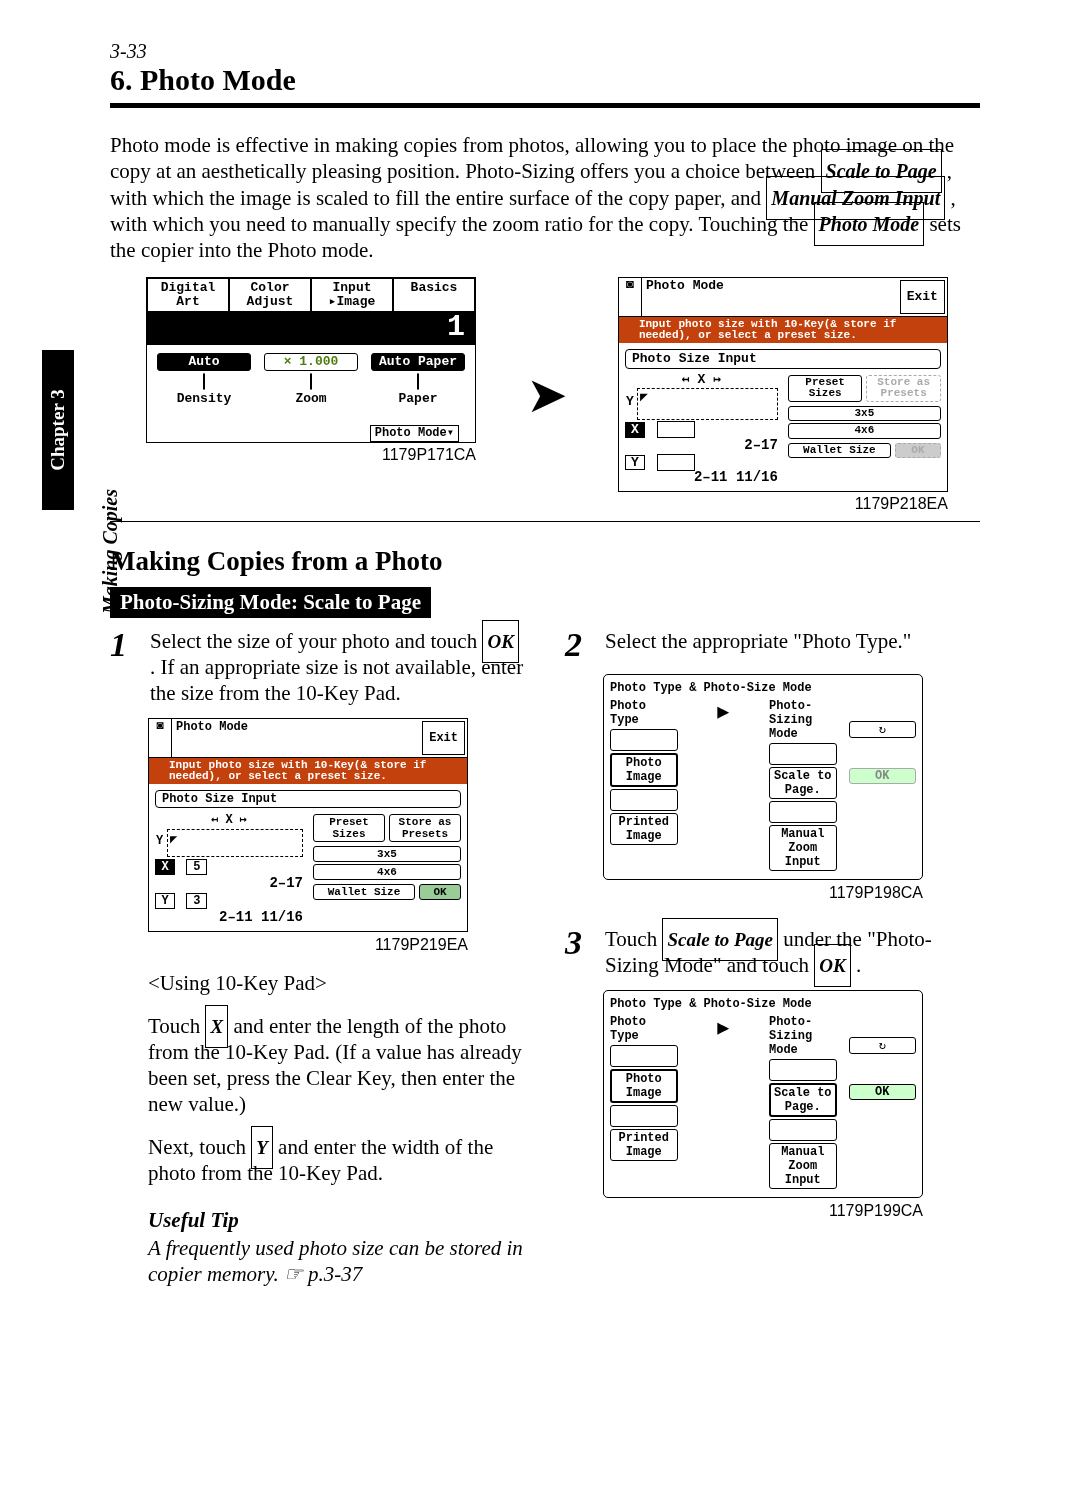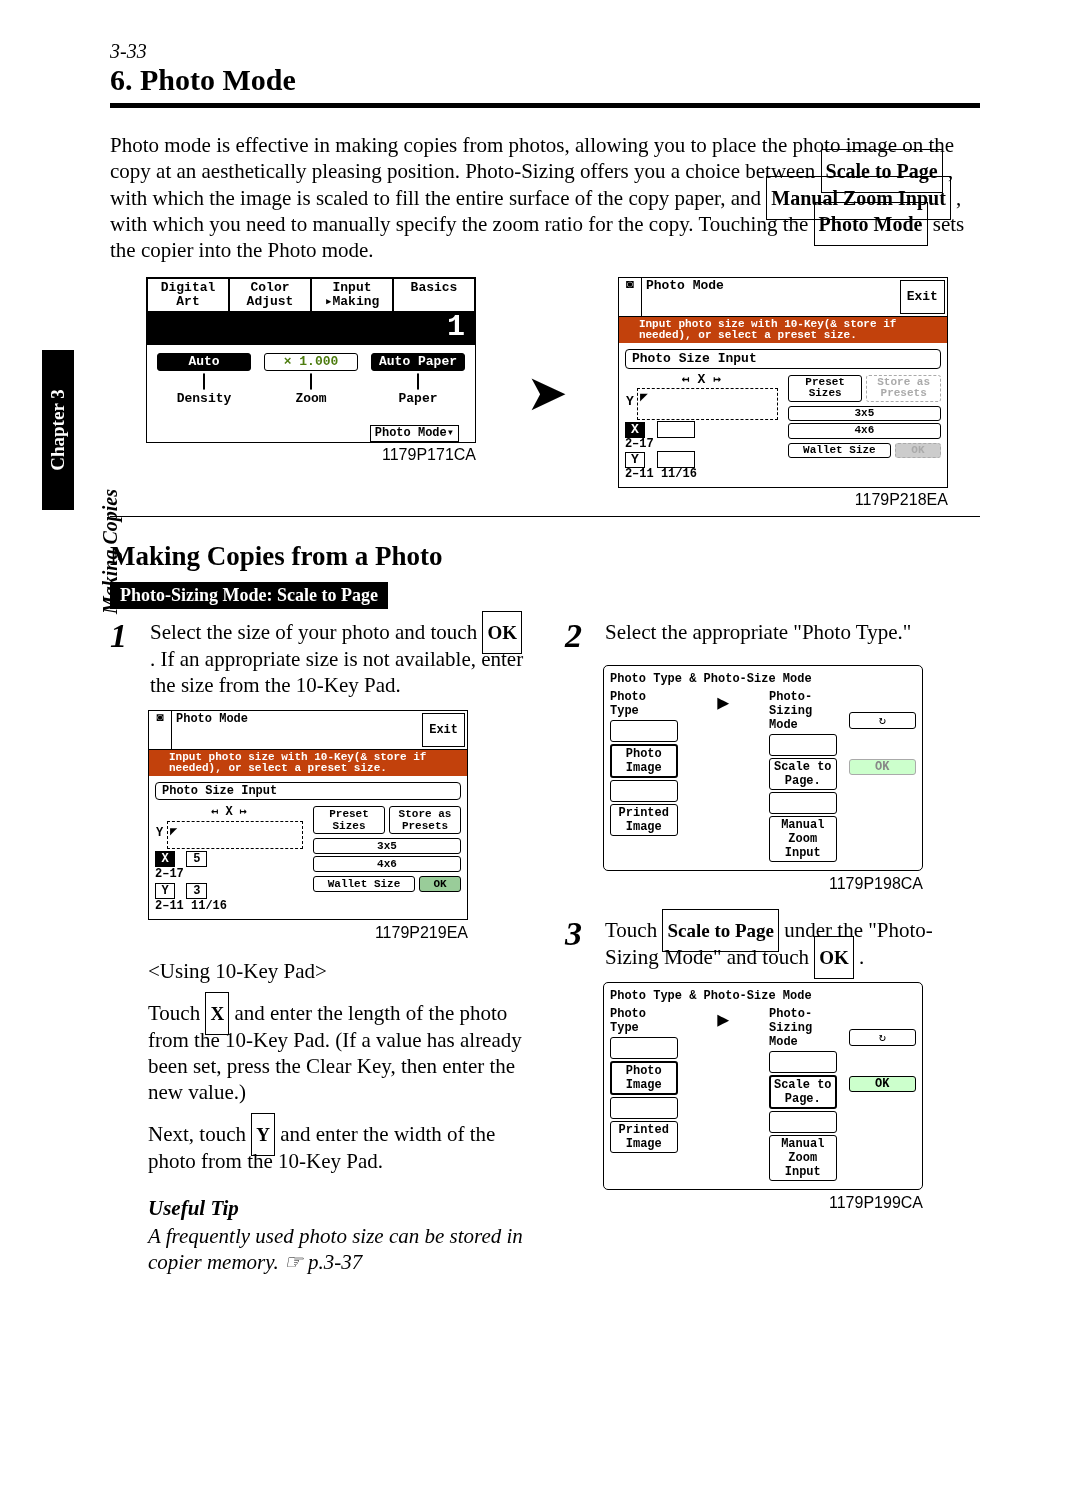--- a/index.html
+++ b/index.html
@@ -73,20 +73,21 @@
 p.body {
   font-size: 21px;
   margin: 0 0 14px 0;
   line-height: 1.25;
 }
 .boxed {
   border: 1.5px solid #000;
   padding: 10px 4px;
   font-weight: bold;
   font-size: 20px;
+  font-style: italic;
 }
 
 
 .figrow {
   display: flex;
   gap: 130px;
   margin: 10px 0 6px 36px;
   align-items: flex-start;
 }
 .panel {
@@ -180,37 +181,37 @@
 .pm-top .ex{border:1px solid #000;margin:2px;padding:9px 6px;font-weight:bold;}
 .pm-msg{background:#c2410c;color:#fff;padding:2px 20px;font-weight:bold;font-size:11px;line-height:1;}
 .pm-body{padding:6px;}
 .pm-sect{border:1px solid #000;border-radius:4px;padding:4px 6px;margin-bottom:4px;}
 .pm-grid{display:flex;gap:10px;}
 .pm-col{flex:1;}
 .smbtn{border:1px solid #000;border-radius:3px;text-align:center;margin:2px 0;padding:1px 2px;font-weight:bold;font-size:11px;}
 .smbtn.ghost{border:1px dashed #aaa;color:#aaa;}
 .smbtn.ok{background:#ccc;}
 .xybox{border:1.5px solid #000;background:#000;color:#fff;width:18px;display:inline-block;text-align:center;font-weight:bold;margin-right:4px;}
-.range{font-size:12px;font-weight:bold;}
+.range{font-size:14px;font-weight:bold;text-align:right;}
 .arrow{
   font-size:50px;
   align-self:center;
   margin:0 -80px;
 }
 
 
 h2.subhead{
   font-size:27px;
   font-weight:bold;
   margin:24px 0 10px 0;
 }
 .blackbar{
   background:#000;color:#fff;
   font-weight:bold;
-  font-size:18px;
+  font-size:21px;
   padding:3px 10px;
   display:inline-block;
   margin-bottom:10px;
 }
 
 
 .steps{
   display:flex;
   gap:40px;
 }
@@ -299,21 +300,21 @@
 
   
   <div class="figrow">
 
     <div style="position:relative;">
       <div class="panel">
         <div class="outer" style="position:relative;padding-bottom:28px;">
           <div class="row">
             <div class="tabbtn">Digital Art</div>
             <div class="tabbtn">Color Adjust</div>
-            <div class="tabbtn">Input ▸Making</div>
+            <div class="tabbtn">Input ▸Image</div>
             <div class="tabbtn">Basics</div>
           </div>
           <div class="bigone">1</div>
           <div class="ctrlrow">
             <div class="ctrl">
               <span class="btn">Auto</span>
               <span class="bar"></span>
               <div class="cap">Density</div>
             </div>
             <div class="ctrl">

